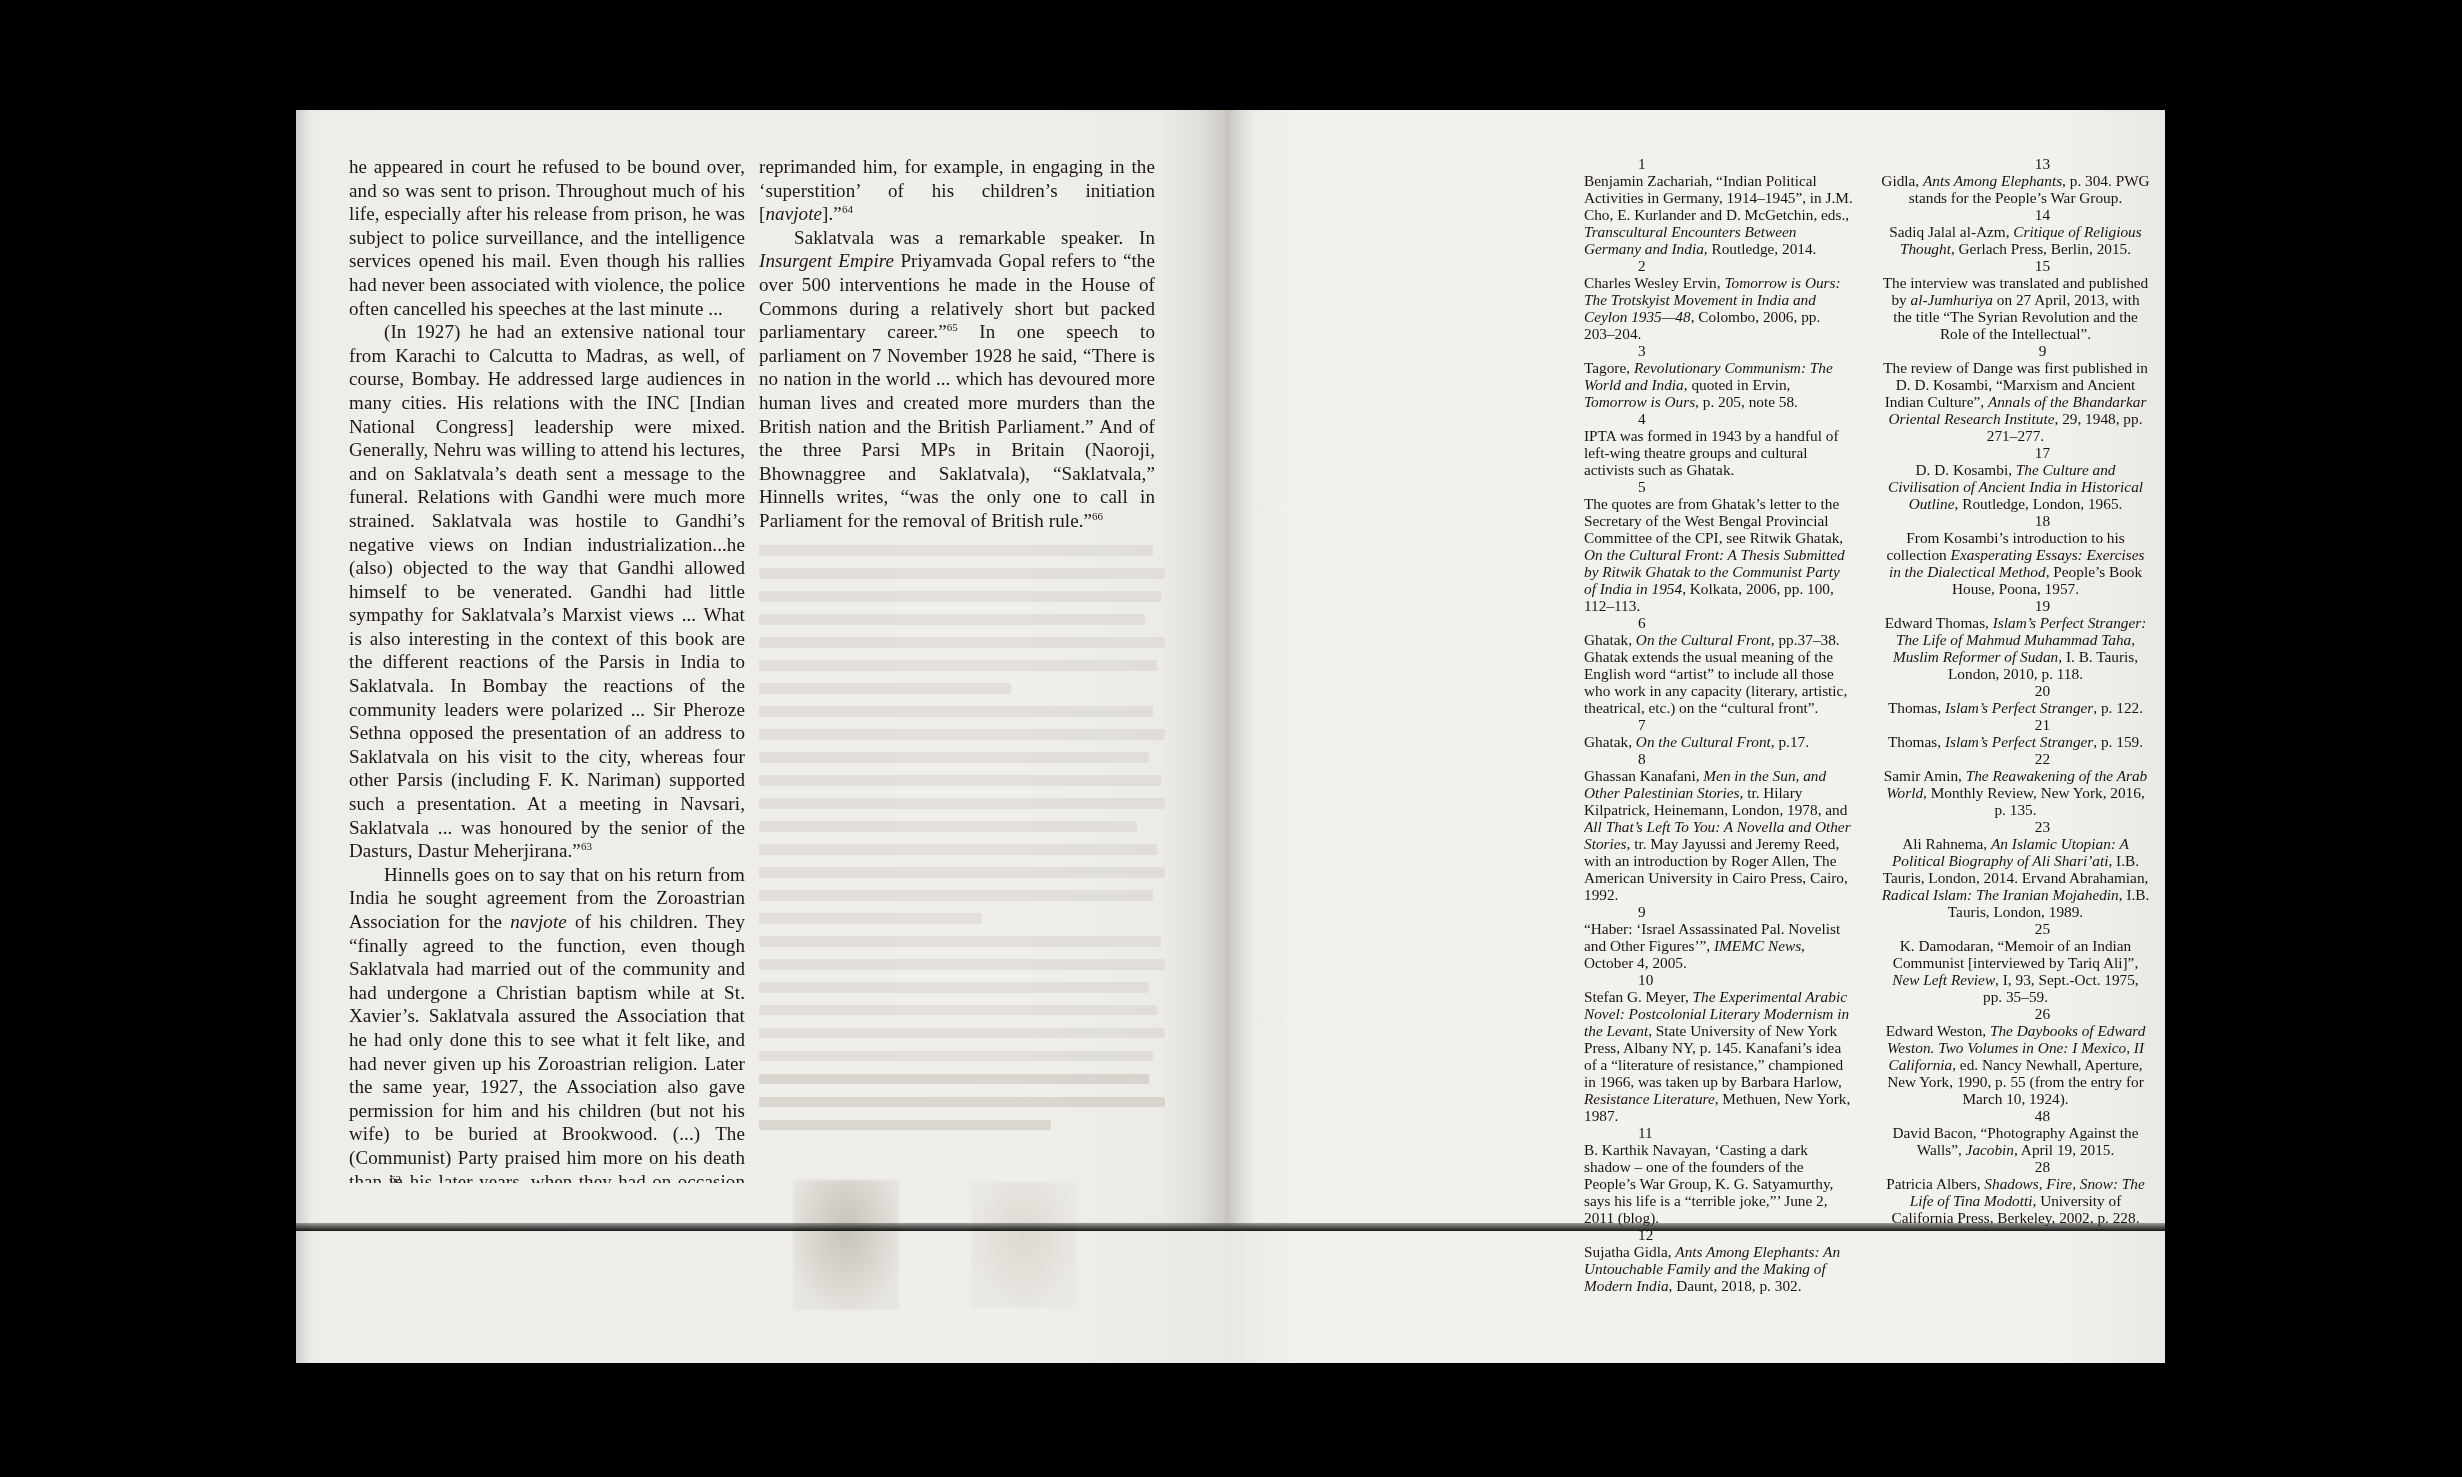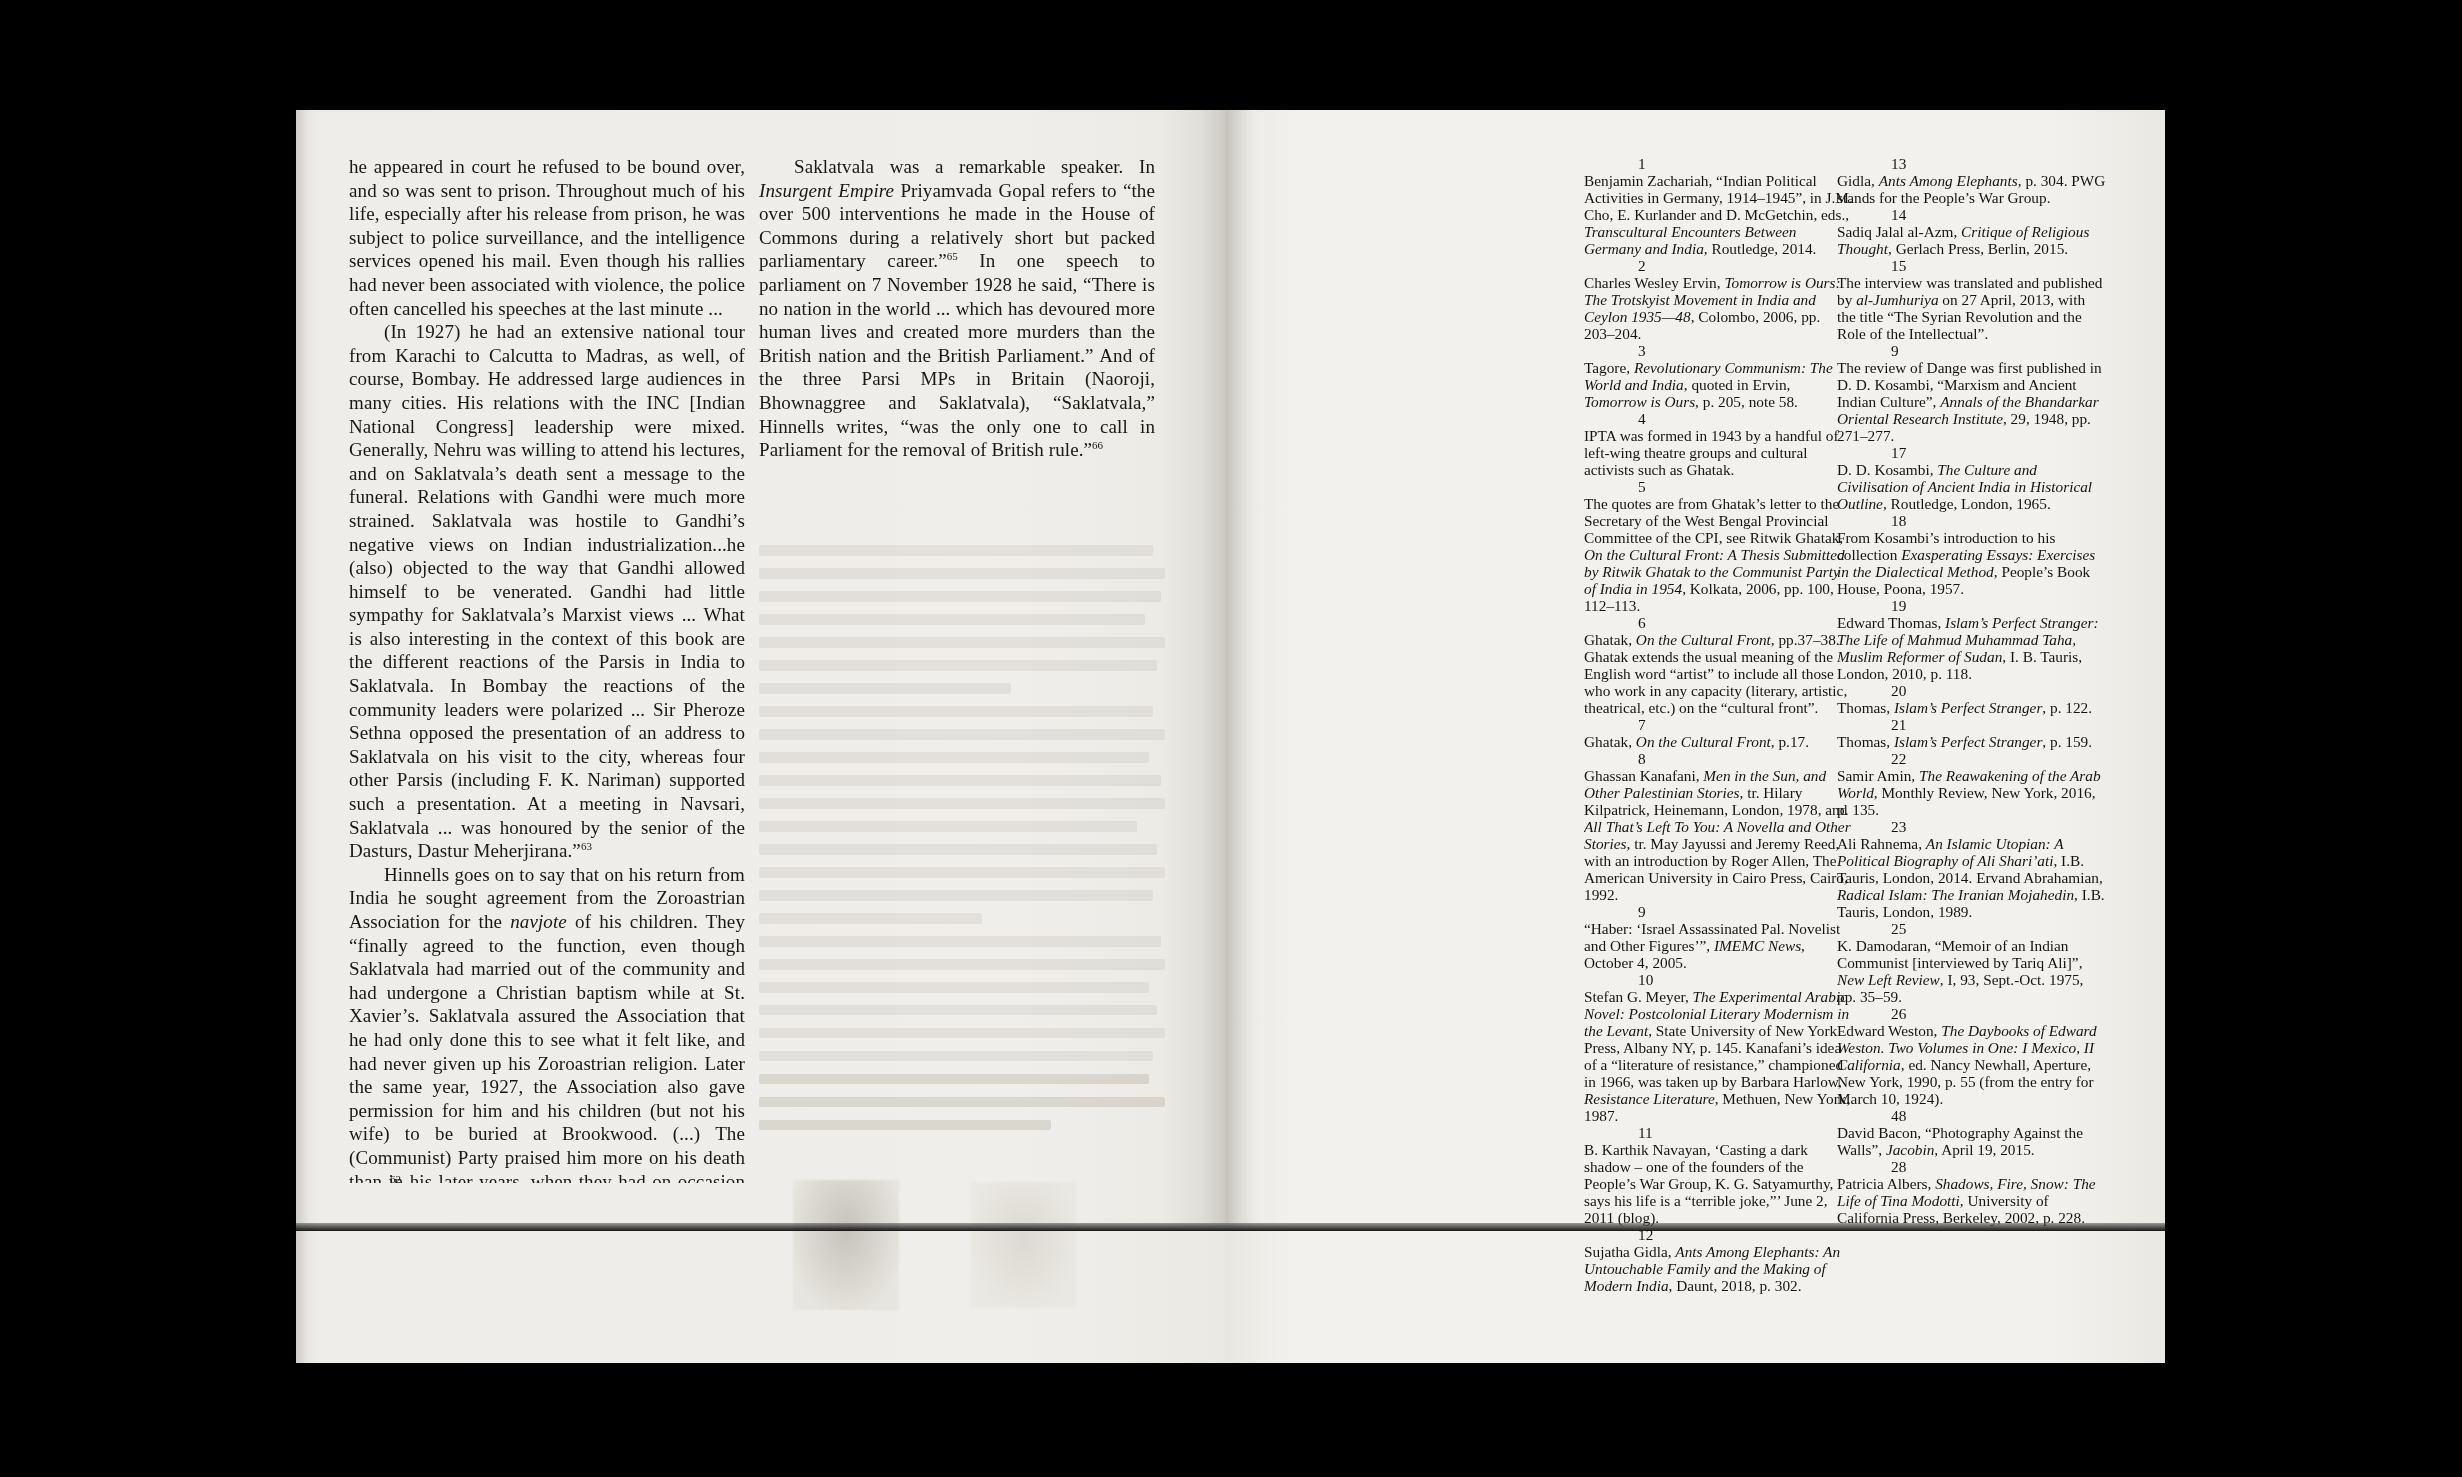--- a/index.html
+++ b/index.html
@@ -24,21 +24,21 @@
          text-align:justify;letter-spacing:0.1px;}
   .body-col p{margin:0;}
   .body-col p.indent{text-indent:35px;}
   sup{font-size:0.58em;line-height:0;vertical-align:super;letter-spacing:0;}
   #leftcol1{left:53px;height:1028px;overflow:hidden;}
   #leftcol2{left:463px;height:1028px;overflow:hidden;}
   .pagenum{position:absolute;left:94px;top:1063px;font-size:11px;color:#1b1712;}
   .notes-col{width:269px;font-size:15.3px;line-height:17px;color:#171310;
          text-align:left;height:1187px;overflow:hidden;}
   #notescol1{left:359px;}
-  #notescol2{left:612px;}
+  #notescol2{left:656px;text-align:center;}
   .note-num{padding-left:54px;}
   .note-text{margin:0;}
   
   .ghost-lines{position:absolute;left:463px;top:435px;width:406px;pointer-events:none;}
   .ghost-line{height:10.8px;margin-bottom:12.2px;background:rgba(118,106,88,0.10);
          border-radius:2px;filter:blur(0.7px);}
   .ghost-line.dark{background:rgba(110,98,80,0.17);}
   .ghost-photo{position:absolute;pointer-events:none;border-radius:1px;}
   .ghost-photo.g1{left:497px;top:1070px;width:106px;height:130px;
          background:radial-gradient(ellipse at 50% 38%,rgba(146,140,128,0.38),
@@ -55,20 +55,21 @@
 <div id="stage">
   <div class="spread">
 
     <div class="page left">
       <div class="col body-col" id="leftcol1">
           <p class="">he appeared in court he refused to be bound over, and so was sent to prison. Throughout much of his life, especially after his release from prison, he was subject to police surveillance, and the intelligence services opened his mail. Even though his rallies had never been associated with violence, the police often cancelled his speeches at the last minute ...</p>
           <p class="indent">(In 1927) he had an extensive national tour from Karachi to Calcutta to Madras, as well, of course, Bombay. He addressed large audiences in many cities. His relations with the INC [Indian National Congress] leadership were mixed. Generally, Nehru was willing to attend his lectures, and on Saklatvala’s death sent a message to the funeral. Relations with Gandhi were much more strained. Saklatvala was hostile to Gandhi’s negative views on Indian industrialization...he (also) objected to the way that Gandhi allowed himself to be venerated. Gandhi had little sympathy for Saklatvala’s Marxist views ... What is also interesting in the context of this book are the different reactions of the Parsis in India to Saklatvala. In Bombay the reactions of the community leaders were polarized ... Sir Pheroze Sethna opposed the presentation of an address to Saklatvala on his visit to the city, whereas four other Parsis (including F. K. Nariman) supported such a presentation. At a meeting in Navsari, Saklatvala ... was honoured by the senior of the Dasturs, Dastur Meherjirana.”<sup>63</sup></p>
           <p class="indent">Hinnells goes on to say that on his return from India he sought agreement from the Zoroastrian Association for the <i>navjote</i> of his children. They “finally agreed to the function, even though Saklatvala had married out of the community and had undergone a Christian baptism while at St. Xavier’s. Saklatvala assured the Association that he had only done this to see what it felt like, and had never given up his Zoroastrian religion. Later the same year, 1927, the Association also gave permission for him and his children (but not his wife) to be buried at Brookwood. (...) The (Communist) Party praised him more on his death than in his later years, when they had on occasion publicly</p>
         </div>
       <div class="col body-col" id="leftcol2">
+          <p class="">reprimanded him, for example, in engaging in the ‘superstition’ of his children’s initiation [<i>navjote</i>].”<sup>64</sup></p>
           <p class="indent">Saklatvala was a remarkable speaker. In <i>Insurgent Empire</i> Priyamvada Gopal refers to “the over 500 interventions he made in the House of Commons during a relatively short but packed parliamentary career.”<sup>65</sup> In one speech to parliament on 7 November 1928 he said, “There is no nation in the world ... which has devoured more human lives and created more murders than the British nation and the British Parliament.” And of the three Parsi MPs in Britain (Naoroji, Bhownaggree and Saklatvala), “Saklatvala,” Hinnells writes, “was the only one to call in Parliament for the removal of British rule.”<sup>66</sup></p>
         </div>
       <div class="ghost-lines" id="ghostlines">
           <div class="ghost-line" style="width: 97%;"></div>
           <div class="ghost-line" style="width: 100%;"></div>
           <div class="ghost-line" style="width: 99%;"></div>
           <div class="ghost-line" style="width: 95%;"></div>
           <div class="ghost-line" style="width: 100%;"></div>
           <div class="ghost-line" style="width: 98%;"></div>
           <div class="ghost-line" style="width: 62%;"></div>

